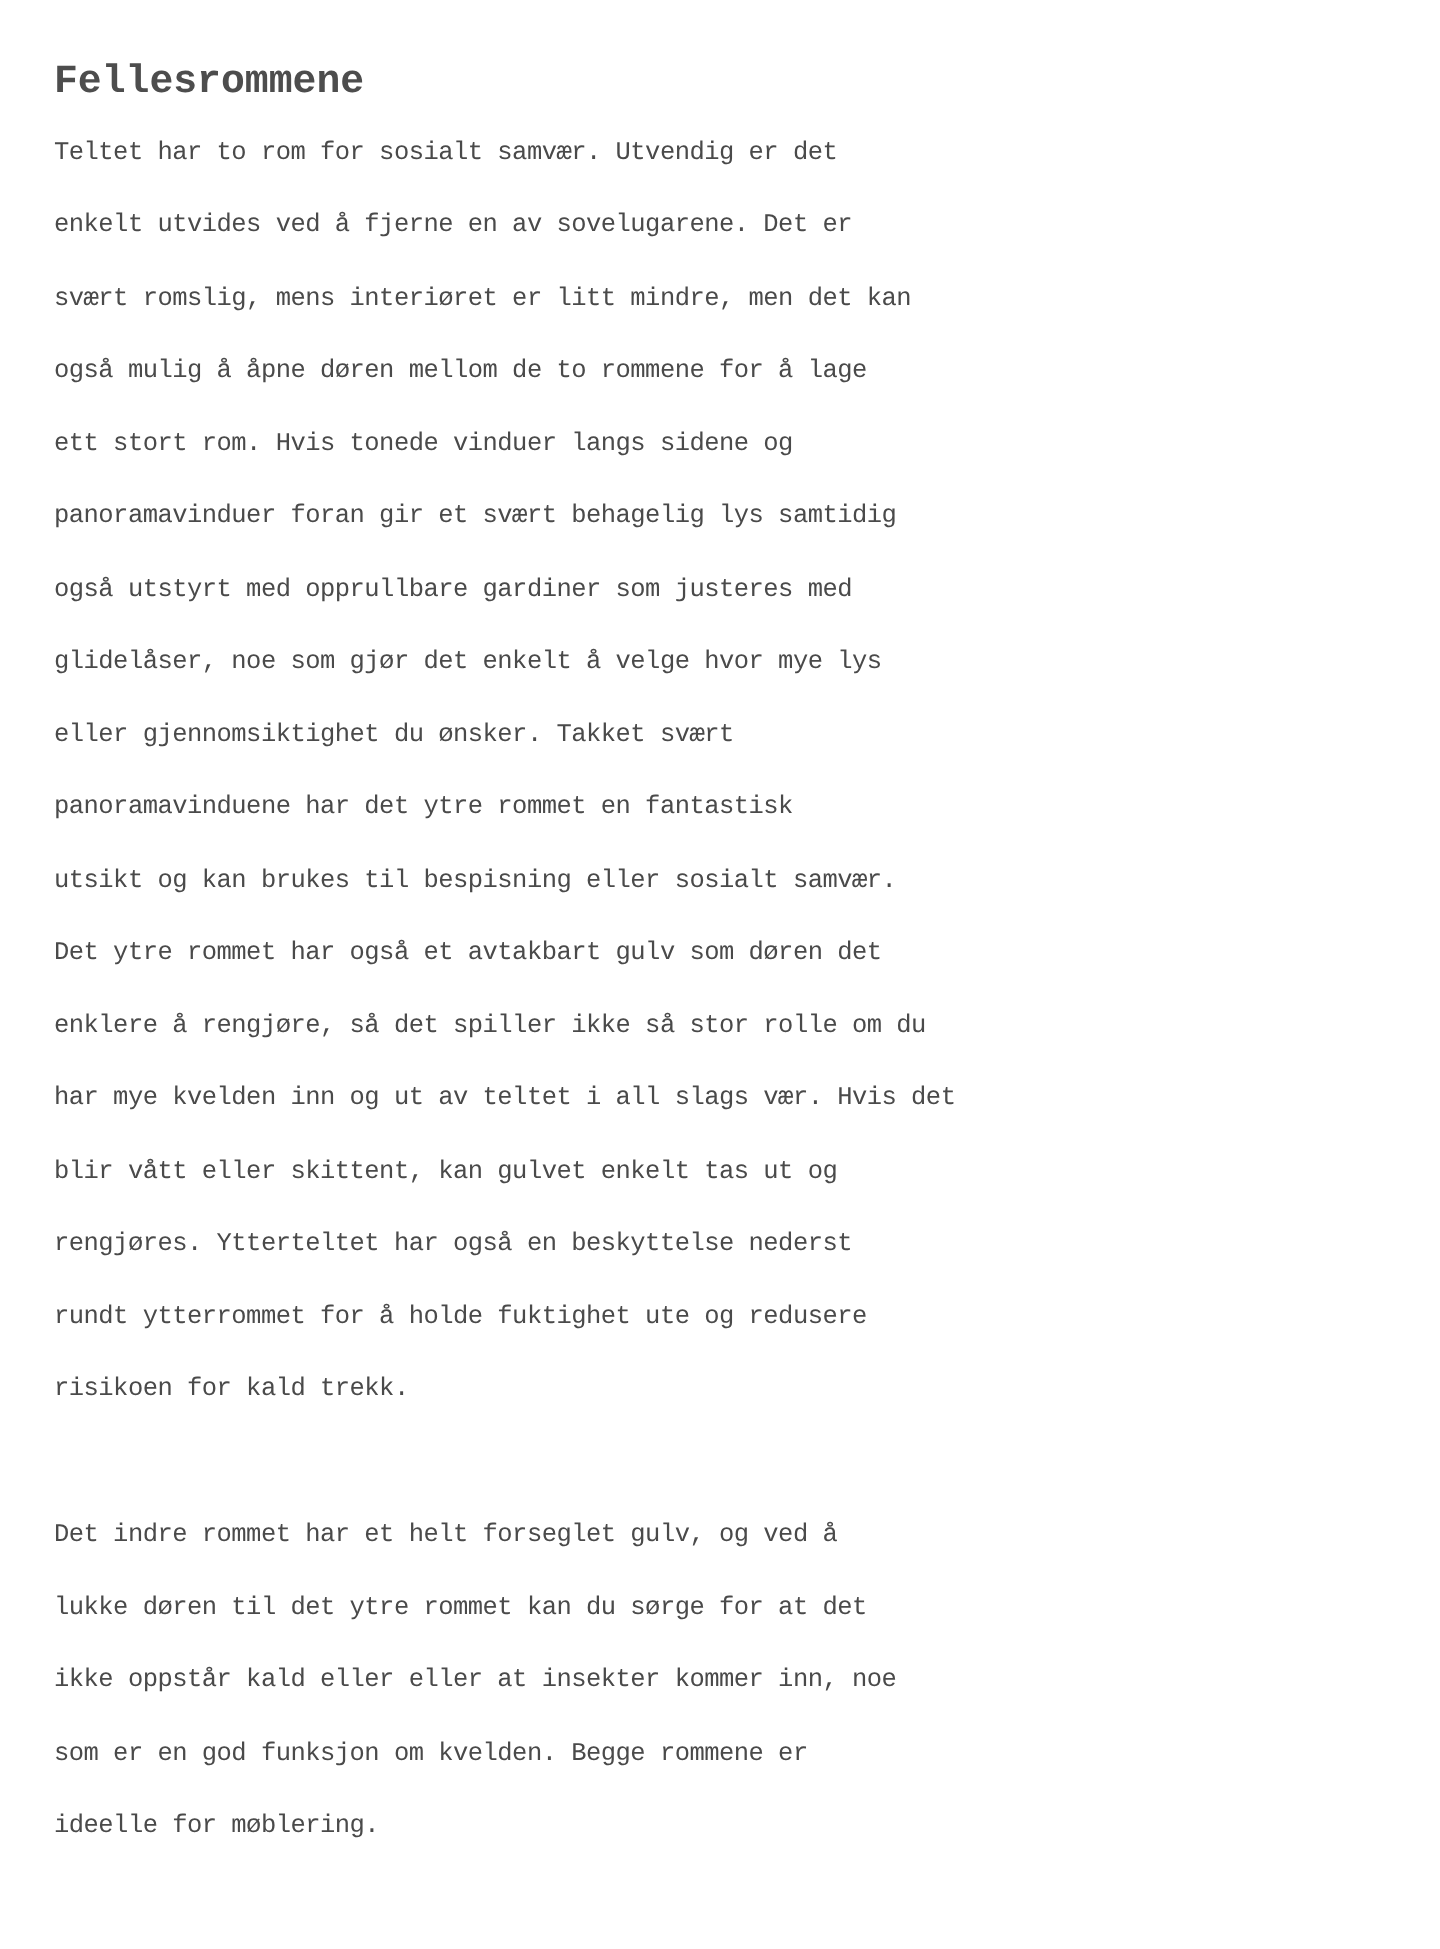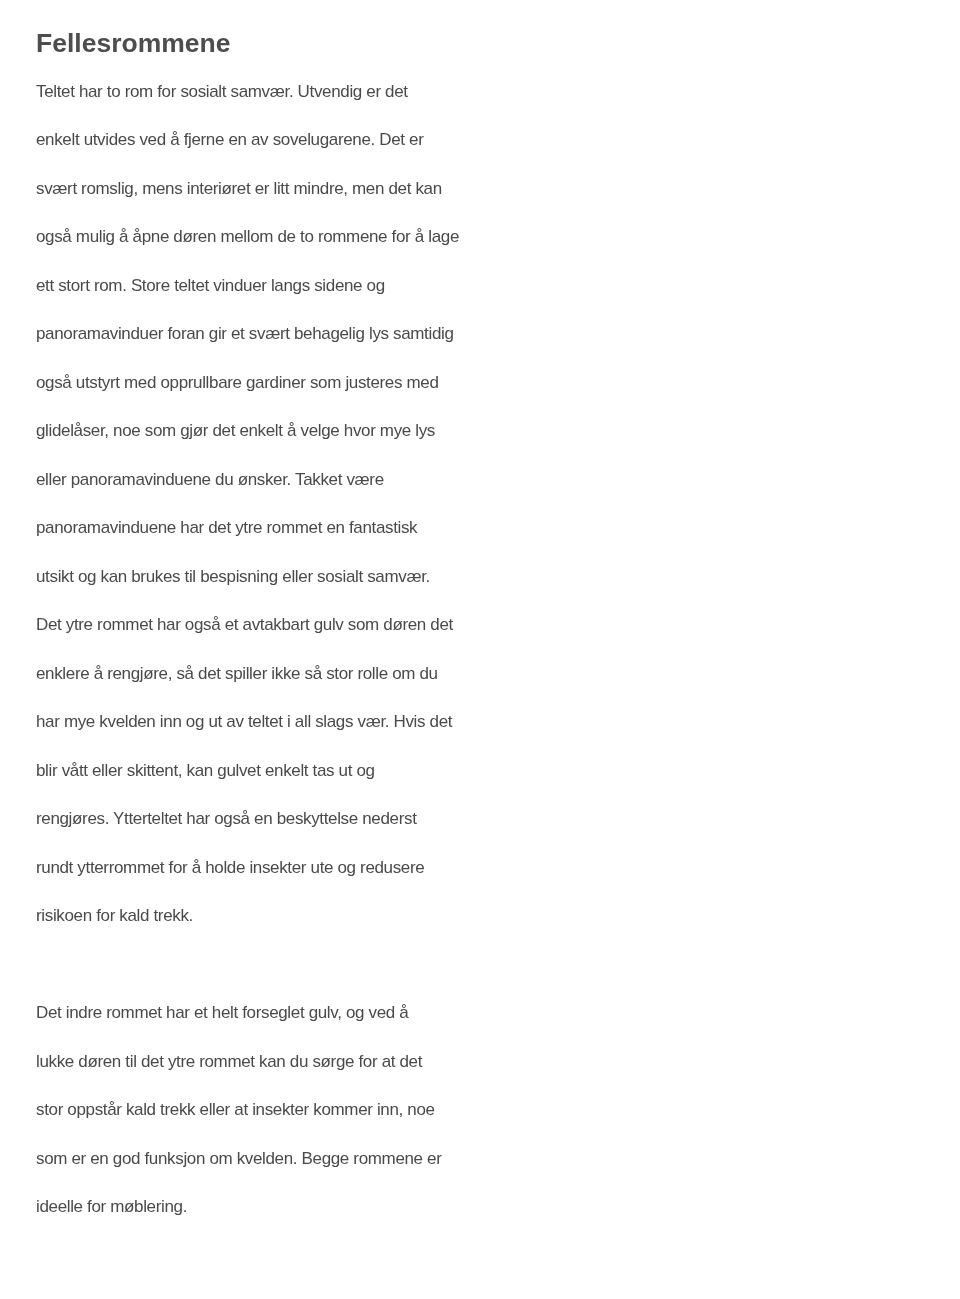--- a/index.html
+++ b/index.html
@@ -9,24 +9,24 @@
     }
     body {
       width: 960px;
       height: 1299px;
       overflow: hidden;
       position: relative;
     }
     .page {
       position: absolute;
       left: 36px;
-      top: 19px;
+      top: 30px;
       width: 900px;
       color: #4a4a4a;
-      font-family: Liberation Sans, sans-serif;
+      font-family: Liberation Mono, monospace;
     }
     .heading {
       font-weight: bold;
       font-size: 26.5px;
       line-height: 48.5px;
       height: 48.5px;
       margin: 0;
       color: #4d4d4d;
       white-space: nowrap;
     }
@@ -50,38 +50,38 @@
 <body>
 
 <div class="page">
   <h2 class="heading">Fellesrommene</h2>
 
   <p class="para">
     <span class="line">Teltet har to rom for sosialt samvær. Utvendig er det</span>
     <span class="line">enkelt utvides ved å fjerne en av sovelugarene. Det er</span>
     <span class="line">svært romslig, mens interiøret er litt mindre, men det kan</span>
     <span class="line">også mulig å åpne døren mellom de to rommene for å lage</span>
-    <span class="line">ett stort rom. Store teltet vinduer langs sidene og</span>
+    <span class="line">ett stort rom. Hvis tonede vinduer langs sidene og</span>
     <span class="line">panoramavinduer foran gir et svært behagelig lys samtidig</span>
     <span class="line">også utstyrt med opprullbare gardiner som justeres med</span>
     <span class="line">glidelåser, noe som gjør det enkelt å velge hvor mye lys</span>
-    <span class="line">eller panoramavinduene du ønsker. Takket være</span>
+    <span class="line">eller gjennomsiktighet du ønsker. Takket svært</span>
     <span class="line">panoramavinduene har det ytre rommet en fantastisk</span>
     <span class="line">utsikt og kan brukes til bespisning eller sosialt samvær.</span>
     <span class="line">Det ytre rommet har også et avtakbart gulv som døren det</span>
     <span class="line">enklere å rengjøre, så det spiller ikke så stor rolle om du</span>
     <span class="line">har mye kvelden inn og ut av teltet i all slags vær. Hvis det</span>
     <span class="line">blir vått eller skittent, kan gulvet enkelt tas ut og</span>
     <span class="line">rengjøres. Ytterteltet har også en beskyttelse nederst</span>
-    <span class="line">rundt ytterrommet for å holde insekter ute og redusere</span>
+    <span class="line">rundt ytterrommet for å holde fuktighet ute og redusere</span>
     <span class="line">risikoen for kald trekk.</span>
   </p>
 
   <div class="gap"></div>
 
   <p class="para">
     <span class="line">Det indre rommet har et helt forseglet gulv, og ved å</span>
     <span class="line">lukke døren til det ytre rommet kan du sørge for at det</span>
-    <span class="line">stor oppstår kald trekk eller at insekter kommer inn, noe</span>
+    <span class="line">ikke oppstår kald eller eller at insekter kommer inn, noe</span>
     <span class="line">som er en god funksjon om kvelden. Begge rommene er</span>
     <span class="line">ideelle for møblering.</span>
   </p>
 </div>
 
 </body></html>

